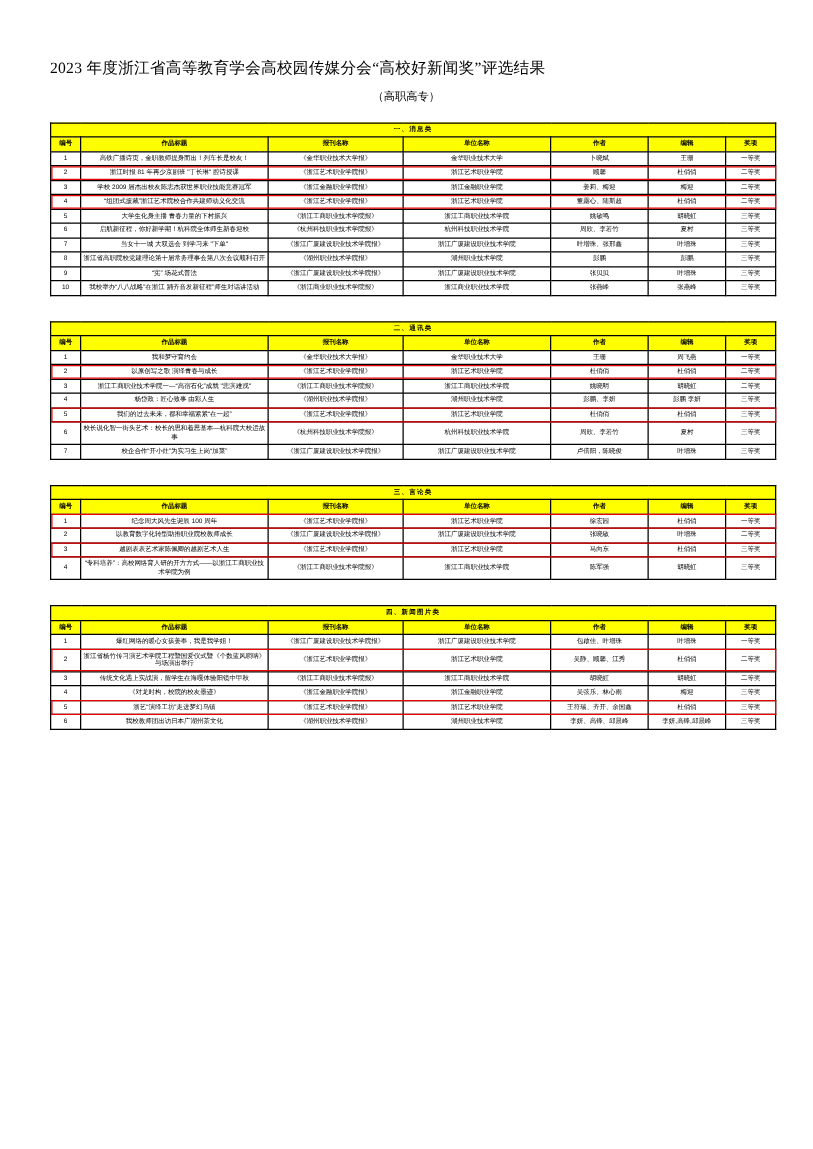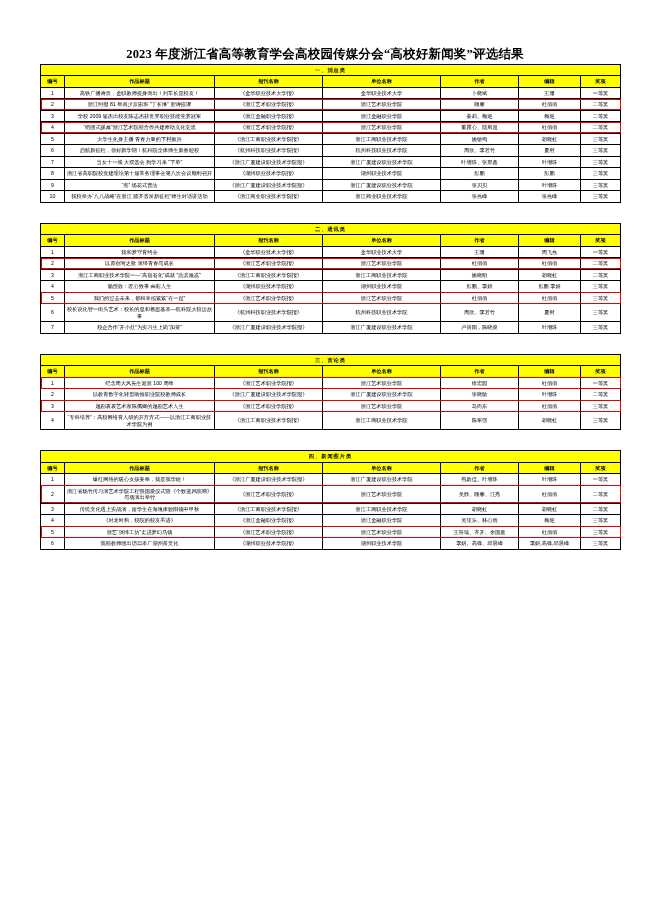--- a/index.html
+++ b/index.html
@@ -10,23 +10,23 @@
     color:#000;
     -webkit-font-smoothing:antialiased;
   }
   .page{
     width:650px; height:919px;
     box-sizing:border-box;
     padding:46px 40px 10px 40px;
     position:relative;
   }
   .doc-title{
-    text-align:center;
+    text-align:left;
     font-size:12.5px;
-    font-weight:bold;
+    font-weight:normal;
     letter-spacing:0.2px;
     line-height:1.4;
     font-family:"Liberation Serif","DejaVu Serif",serif;
   }
   .doc-sub{
     text-align:center;
     font-size:9px;
     margin-top:7px;
     margin-bottom:14px;
     font-family:"Liberation Serif","DejaVu Serif",serif;
@@ -79,20 +79,21 @@
   .c-author{ width:78px; }
   .c-editor{ width:62px; }
   .c-award{ width:40px; }
 </style>
 </head>
 <body>
 
 <div class="page">
 
   <div class="doc-title">2023 年度浙江省高等教育学会高校园传媒分会“高校好新闻奖”评选结果</div>
+  <div class="doc-sub">（高职高专）</div>
 
   <div id="sections">
       <div class="block">
         <table class="grid">
           <colgroup>
             <col class="num">
             <col class="c-title">
             <col class="c-paper">
             <col class="c-unit">
             <col class="c-author">

